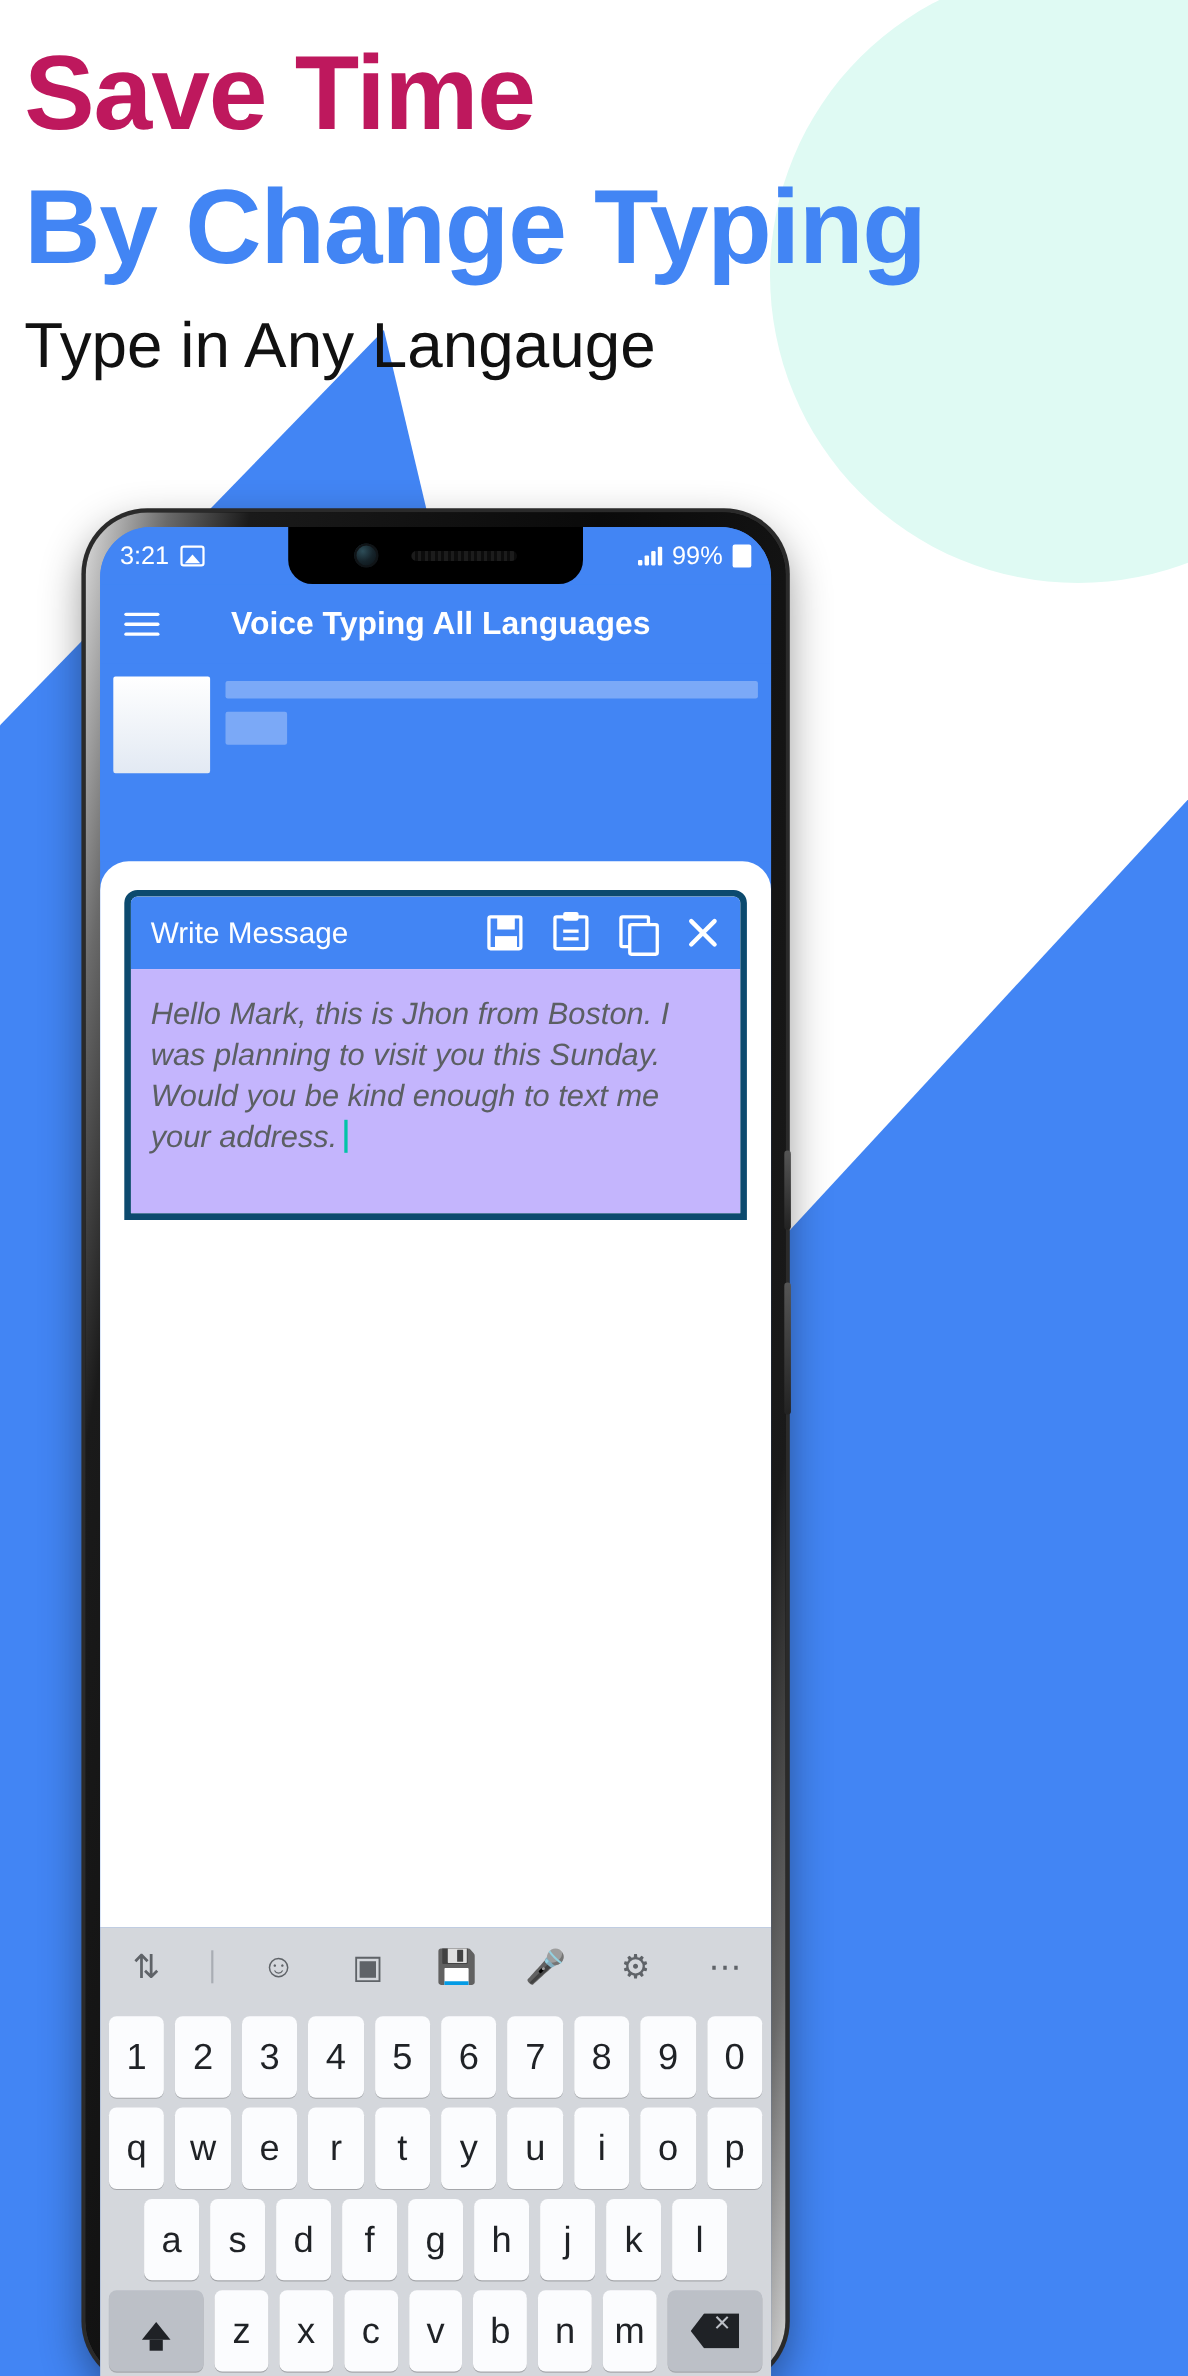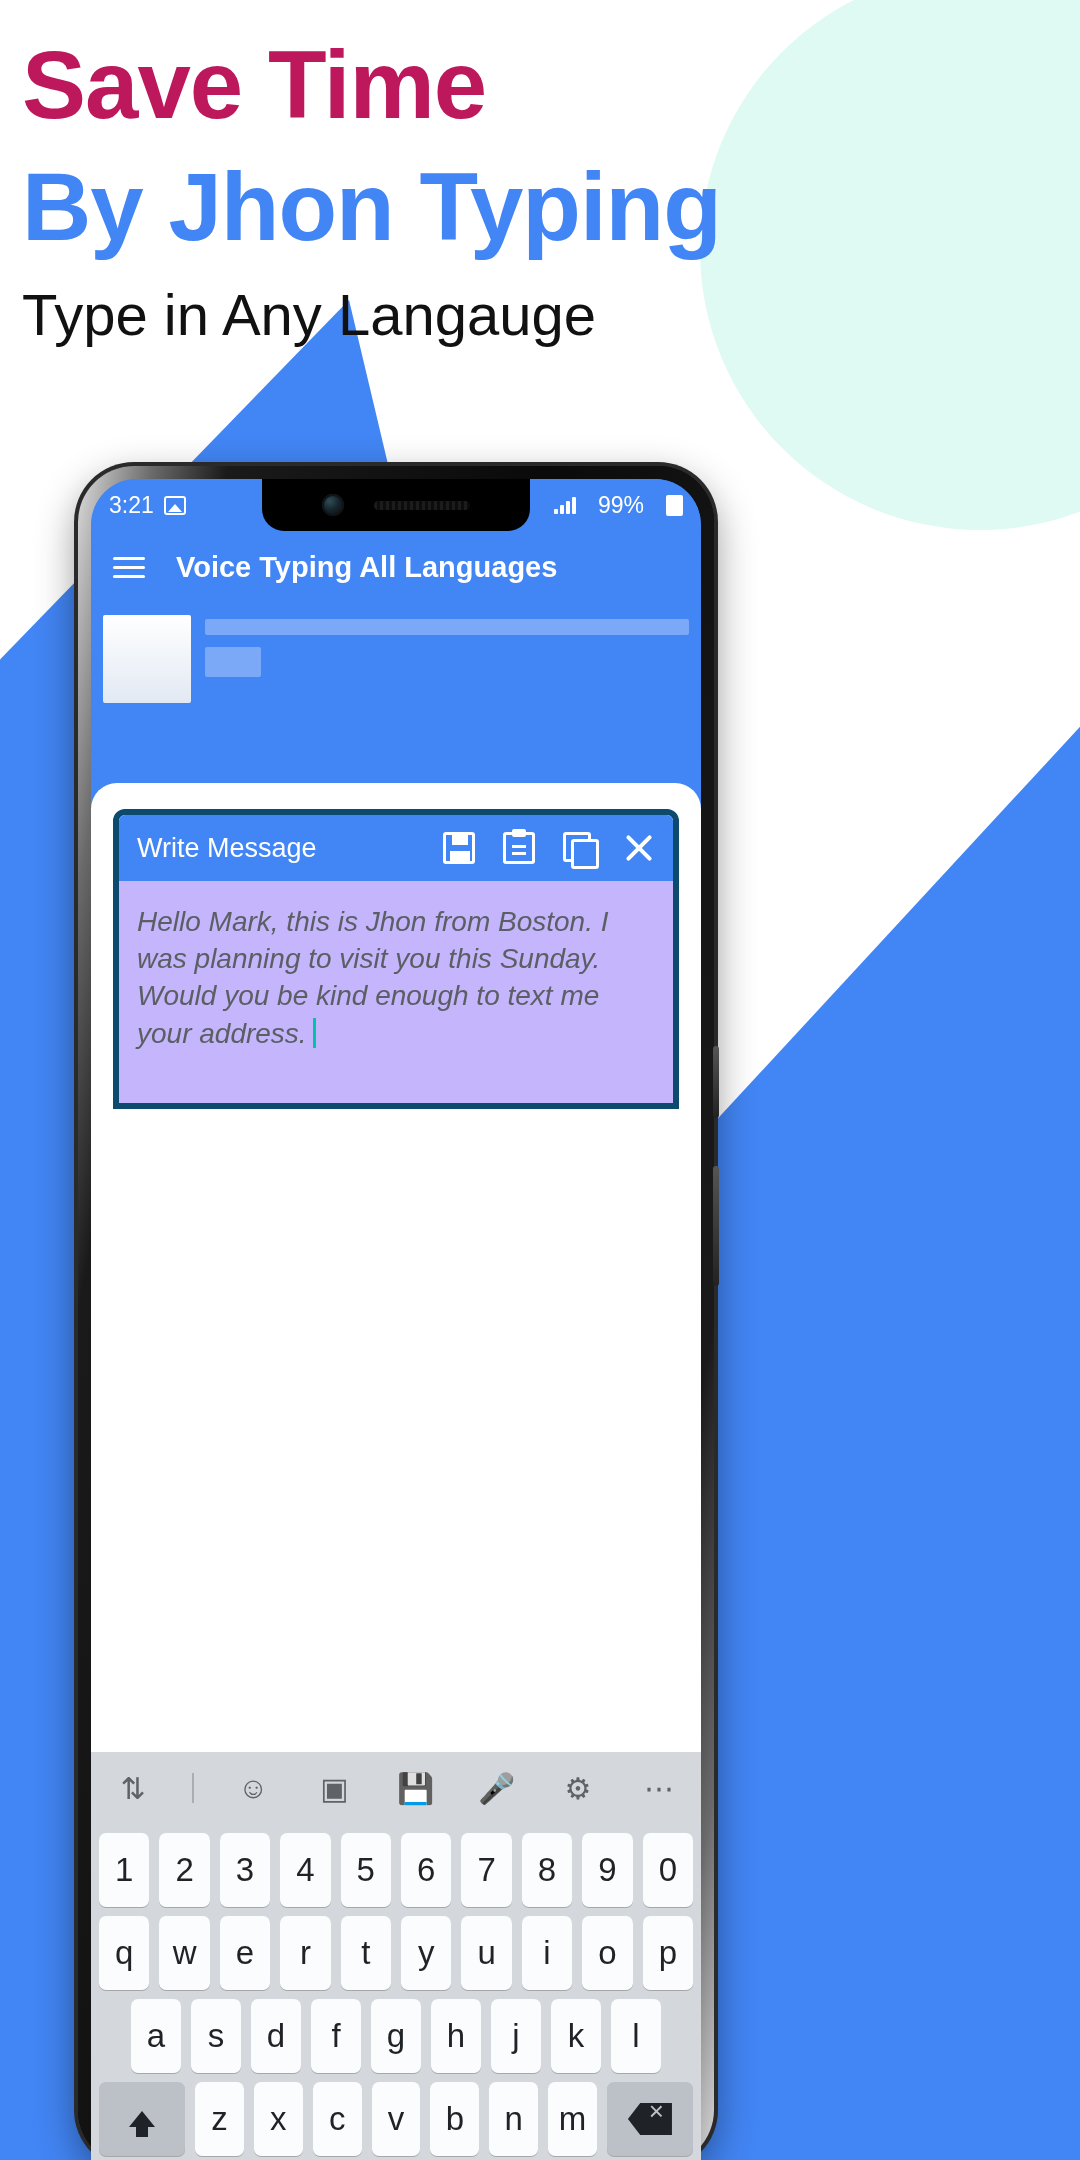--- a/index.html
+++ b/index.html
@@ -117,21 +117,21 @@
 
   
   .statusbar{
     position:relative; z-index:30;
     height:52px; background:#4285f4; color:#ffffff;
     display:flex; align-items:center;
     padding:0 18px;
     font-size:23px;
   }
   .sb-left{ display:flex; align-items:center; gap:10px; }
-  .sb-right{ display:flex; align-items:center; gap:22px; margin-left:auto; font-size:23px; }
+  .sb-right{ display:flex; align-items:center; gap:9px; margin-left:auto; font-size:23px; }
   .ic-photo{
     width:22px;height:19px;border:2px solid #fff;border-radius:3px;
     position:relative; display:inline-block;
   }
   .ic-photo::after{
     content:""; position:absolute; left:2px; bottom:1px;
     width:0;height:0;border-left:7px solid transparent;border-right:7px solid transparent;
     border-bottom:8px solid #fff;
   }
   .sig{ display:flex; align-items:flex-end; gap:2px; height:18px; }
@@ -145,21 +145,21 @@
   
   .appbar{
     position:relative; z-index:20;
     background:#4285f4; height:72px;
     display:flex; align-items:center; padding:0 22px;
   }
   .burger{ width:32px; display:flex; flex-direction:column; gap:6px; cursor:pointer; }
   .burger span{ display:block;height:3px;background:#fff;border-radius:2px; }
   .apptitle{
     color:#fff; font-size:29px; font-weight:bold;
-    margin-left:31px; white-space:nowrap;
+    margin-left:65px; white-space:nowrap;
   }
 
   
   .adzone{
     background:#4285f4; height:180px;
     display:flex; padding:12px 12px 0 12px; gap:14px;
   }
   .ad-thumb{
     width:88px; height:88px;
     background:linear-gradient(180deg,#ffffff 0%,#e2e9f3 100%);
@@ -336,21 +336,21 @@
 
 <div id="bg">
   <div class="mint-circle"></div>
   <div class="blue-wedge-left"></div>
   <div class="blue-wedge-right"></div>
   <div class="white-bottom"></div>
 </div>
 
 <div id="headline">
   <div class="h-line1">Save Time</div>
-  <div class="h-line2">By Jhon Typing</div>
+  <div class="h-line2">By Change Typing</div>
   <div class="h-line3">Type in Any Langauge</div>
 </div>
 
 <div id="phone">
   <div class="phone-metal"></div>
   <div class="btn-power"></div>
   <div class="btn-vol"></div>
 
   <div class="screen" style="display:flex;flex-direction:column;">
 

